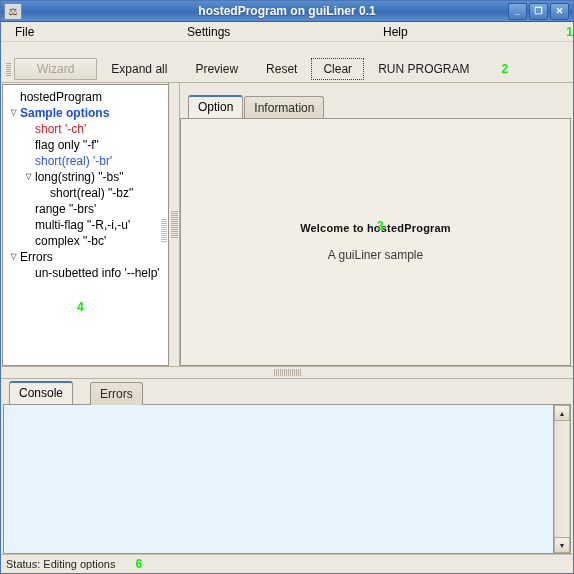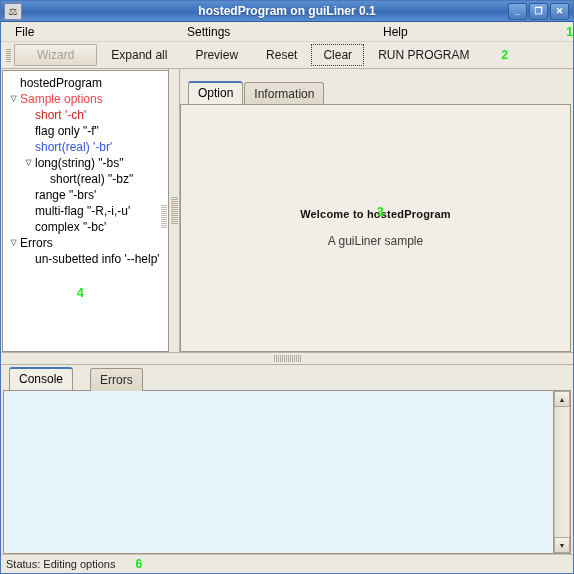--- a/index.html
+++ b/index.html
@@ -32,21 +32,21 @@
 
   
   .menubar{height:19px;flex:0 0 19px;display:flex;align-items:center;
       background:#ece9e0;border-bottom:1px solid #d6d2c6;padding-left:6px;gap:0px;justify-content:space-between;}
   .menu-item{padding:1px 8px;font-size:12px;color:#000;}
   .marker{color:#12e812;font-weight:bold;font-size:12px;font-family:"Liberation Sans",sans-serif;}
   .menu-marker{margin-left:14px;}
 
   
   .toolbar{height:26px;flex:0 0 26px;display:flex;align-items:center;
-      background:#ece9e0;border-bottom:1px solid #b9b3a4;position:relative;}
+      background:#ece9e0;border-bottom:1px solid #b9b3a4;position:relative;margin-top:14px;}
   .tb-grip{width:8px;height:20px;margin:0 2px 0 3px;display:flex;flex-direction:column;
       justify-content:center;gap:1px;align-items:center;}
   .tb-grip i{display:block;width:5px;height:1px;background:#b0a998;}
   .tb-btn{padding:3px 13px;font-size:12px;color:#1a1a1a;background:transparent;
       border:1px solid transparent;white-space:nowrap;}
   .tb-btn.raised{background:linear-gradient(to bottom,#f2efe7,#e2ddd0);
       border:1px solid #b6afa0;color:#a9a294;border-radius:1px;padding:3px 22px;}
   .tb-btn.focusdot{border:1px dotted #3a3a3a;padding:3px 11px;}
   .tb-marker{margin-left:18px;}
 
@@ -158,21 +158,21 @@
     <div class="top-split">
 
       <div class="tree-panel">
         <div class="tree" id="tree-root">
             <div class="trow" style="padding-left: 0px;">
               <span class="knob"></span>
               <span class="tlabel" style="color: rgb(0, 0, 0);">hostedProgram</span>
             </div>
             <div class="trow" style="padding-left: 0px;">
               <span class="knob">▽</span>
-              <span class="tlabel" style="color: #ef4444;">Sample options</span>
+              <span class="tlabel" style="color: #1d4ed8; font-weight: bold;">Sample options</span>
             </div>
             <div class="trow" style="padding-left: 15px;">
               <span class="knob"></span>
               <span class="tlabel" style="color: rgb(204, 34, 34);">short '-ch'</span>
             </div>
             <div class="trow" style="padding-left: 15px;">
               <span class="knob"></span>
               <span class="tlabel" style="color: rgb(0, 0, 0);">flag only "-f"</span>
             </div>
             <div class="trow" style="padding-left: 15px;">

